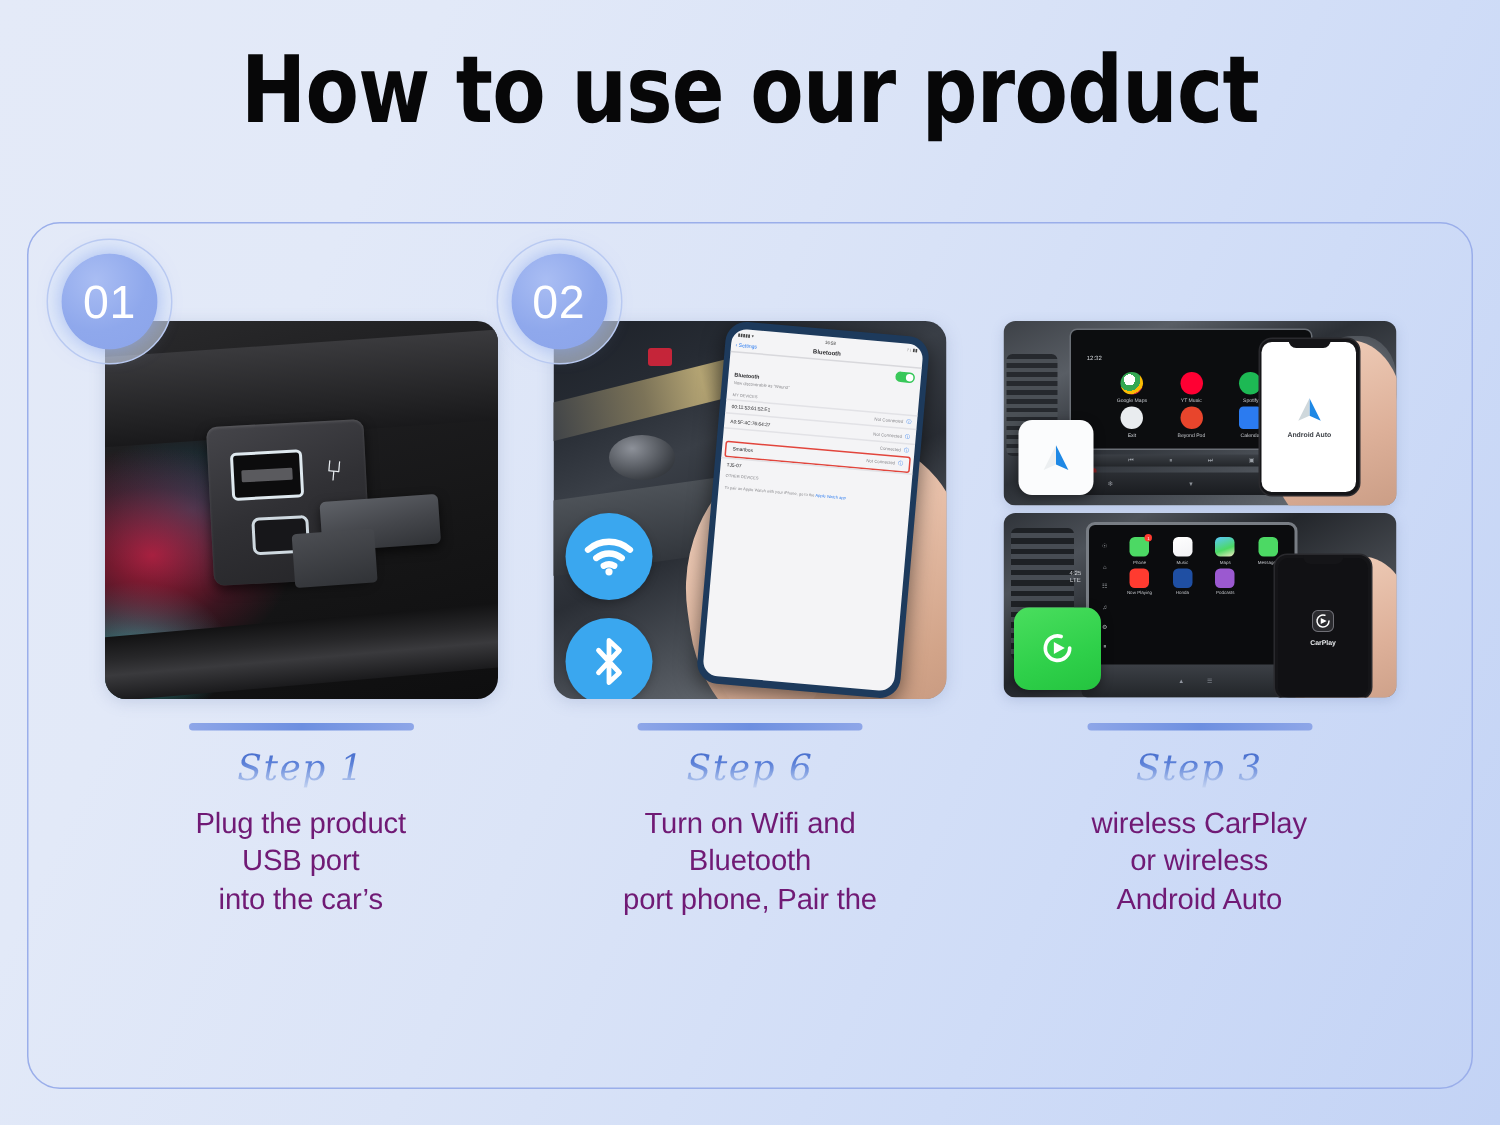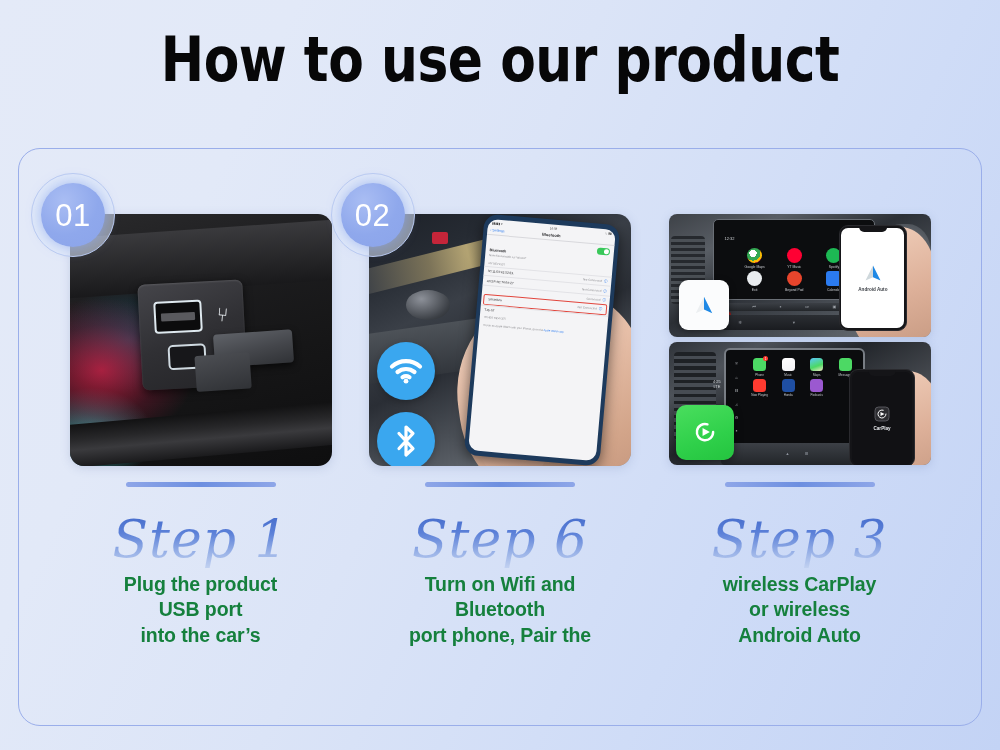--- a/index.html
+++ b/index.html
@@ -59,21 +59,21 @@
     width: 285px;
     display: flex;
     flex-direction: column;
     align-items: center;
   }
 
   
   .badge {
     position: absolute;
     left: -22px;
-    top: 30px;
+    top: 16px;
     width: 74px;
     height: 74px;
     border-radius: 50%;
     z-index: 6;
     display: flex;
     align-items: center;
     justify-content: center;
   }
   .badge::before {
     content: "";
@@ -459,40 +459,40 @@
   }
 
   
   .divider {
     margin-top: 16px;
     width: 150px; height: 4.5px;
     border-radius: 3px;
     background: linear-gradient(90deg,#8ea6e8,#6d8fe0 50%,#8ea6e8);
   }
   .step-script {
-    margin-top: 20px;
+    margin-top: 10px;
     font-family: "DejaVu Serif", "Liberation Serif", serif;
     font-style: italic;
-    font-size: 52px;
+    font-size: 24px;
     font-weight: 400;
     letter-spacing: 1px;
     background: linear-gradient(180deg,#3d64c6 0%,#5b80d8 40%,#9db5e8 72%,#ccd9f3 100%);
     -webkit-background-clip: text;
     background-clip: text;
     color: transparent;
     line-height: 1.25;
     white-space: nowrap;
   }
   .step-desc {
+    margin-top: 10px;
     text-align: center;
     font-size: 19.5px;
     line-height: 1.33;
-    color: #15803d;
+    color: #701a75;
     letter-spacing: -0.1px;
-    font-weight: bold;
   }
   .step-desc div { white-space: nowrap; }
 </style>
 </head>
 <body>
 
 <div class="page-title">How to use our product</div>
 
 <div class="frame"></div>
 

